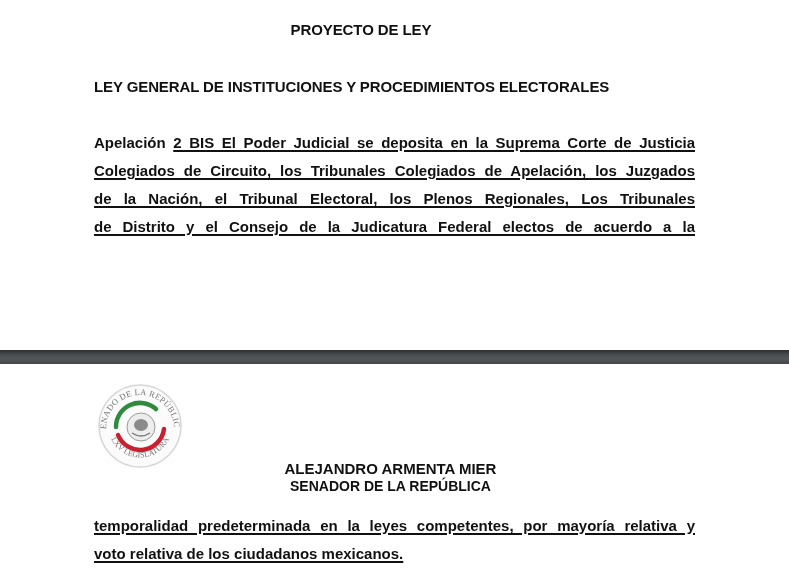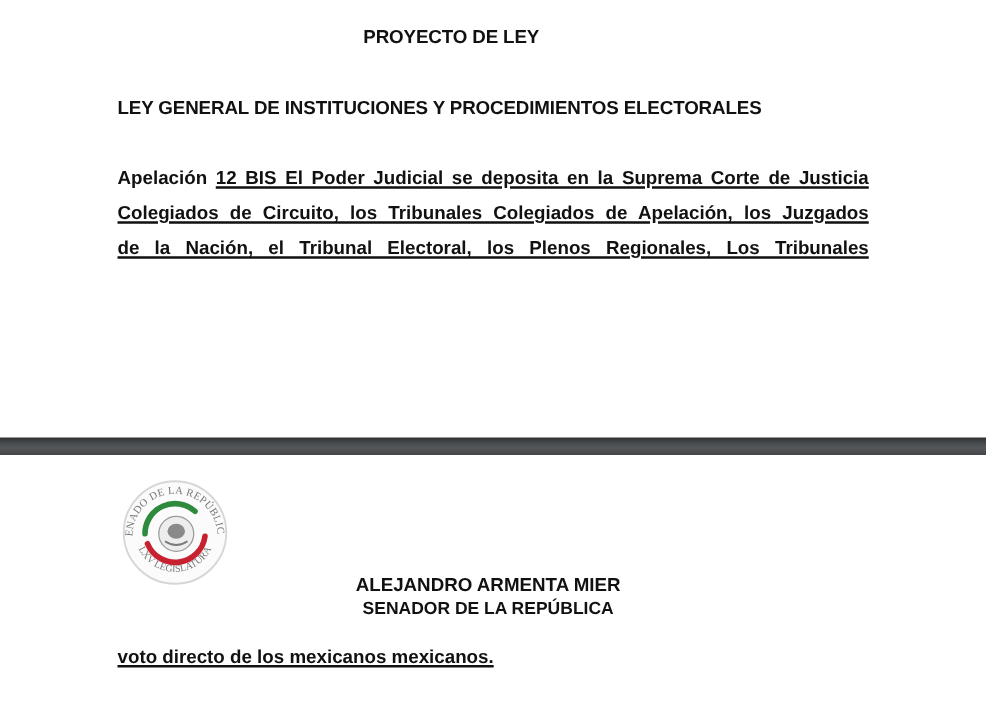--- a/index.html
+++ b/index.html
@@ -42,23 +42,24 @@
 </head>
 <body>
 
 <div class="page page-1"></div>
 <div class="page page-2"></div>
 
 <div class="heading title">PROYECTO DE LEY</div>
 <div class="heading law-name">LEY GENERAL DE INSTITUCIONES Y PROCEDIMIENTOS ELECTORALES</div>
 
 <div class="body-text body-1">
-  <span class="line"><span>Apelación </span><span class="u">12 BIS  El Poder Judicial se deposita en la Suprema Corte de Justicia</span></span>
+  <span class="line"><span>Apelación </span><span class="u">2 BIS  El Poder Judicial se deposita en la Suprema Corte de Justicia</span></span>
   <span class="line u">Colegiados de Circuito, los Tribunales Colegiados de Apelación,  los Juzgados</span>
   <span class="line u">de la Nación, el Tribunal Electoral, los Plenos Regionales, Los Tribunales</span>
+  <span class="line u">de Distrito y el Consejo de la Judicatura Federal  electos de acuerdo a la</span>
 </div>
 
 <div class="page-break"></div>
 
 <div class="logo">
   <svg width="92" height="86" viewBox="0 0 92 86" xmlns="http://www.w3.org/2000/svg">
     <circle cx="46" cy="43" r="41" fill="#fbfbfb" stroke="#d6d6d6" stroke-width="1.5"></circle>
     <defs>
       <path id="arcTop" d="M 12 46 A 34 34 0 0 1 80 46"></path>
       <path id="arcBot" d="M 18 58 A 32 32 0 0 0 74 58"></path>
@@ -74,14 +75,15 @@
     <circle cx="47" cy="44" r="14" fill="#ededed" stroke="#9a9a9a" stroke-width="1"></circle>
     <ellipse cx="47" cy="42" rx="7" ry="6" fill="#8a8a8a"></ellipse>
     <path d="M 38 50 Q 47 56 56 50" fill="none" stroke="#7a7a7a" stroke-width="1.5"></path>
   </svg>
 </div>
 
 <div class="signature sig-name">ALEJANDRO ARMENTA MIER</div>
 <div class="signature sig-title">SENADOR DE LA REPÚBLICA</div>
 
 <div class="body-text body-2">
-  <span class="line last"><span class="u">voto directo de los mexicanos mexicanos.</span></span>
+  <span class="line u">temporalidad predeterminada en la leyes competentes, por mayoría relativa y</span>
+  <span class="line last"><span class="u">voto relativa de los ciudadanos mexicanos.</span></span>
 </div>
 
 </body></html>

